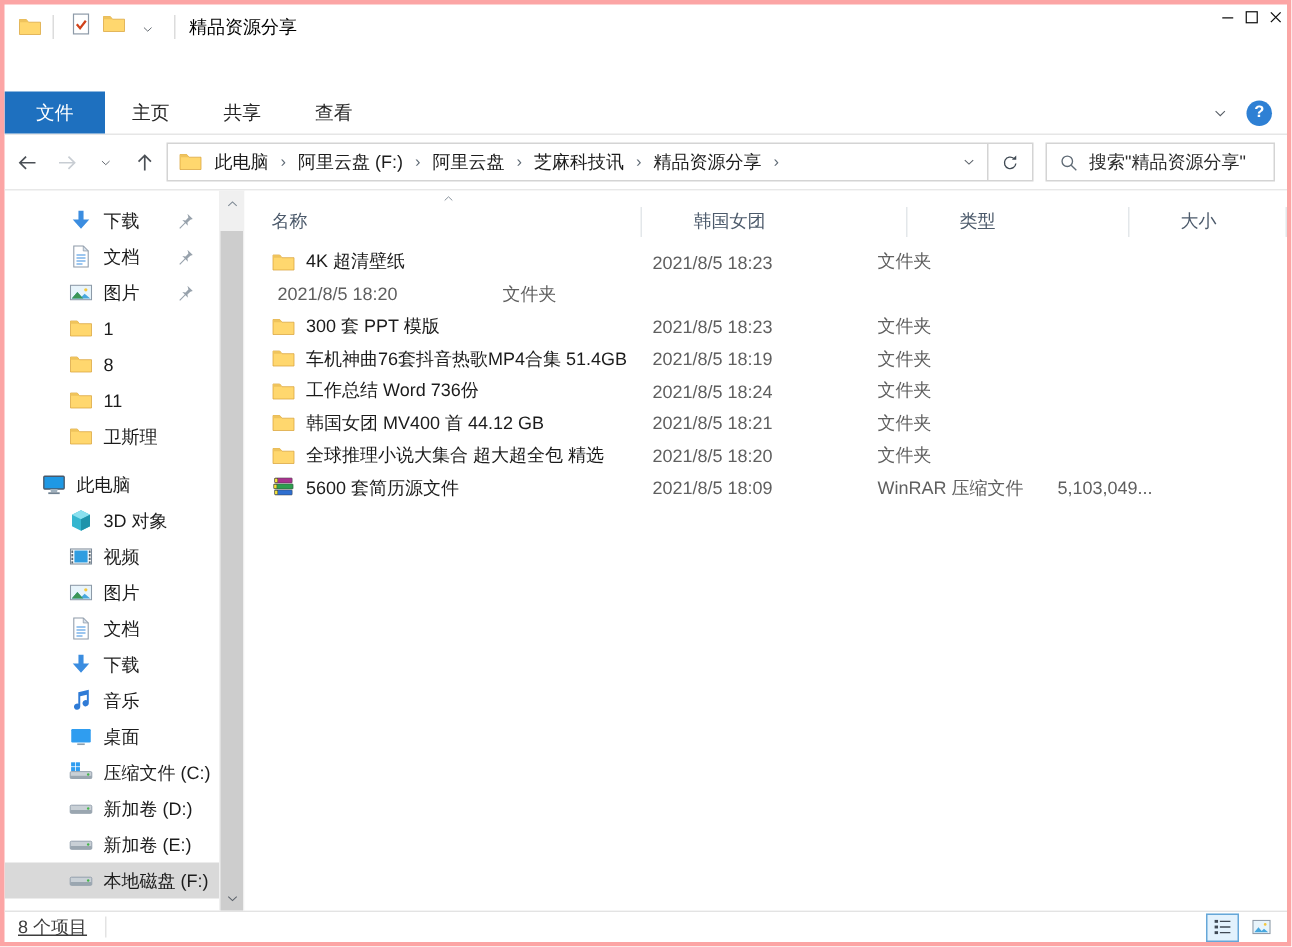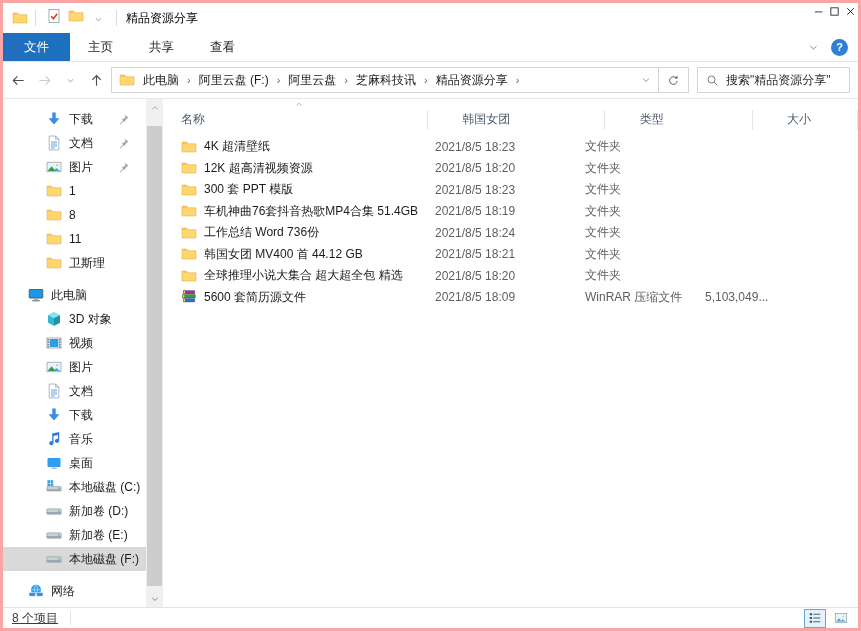--- a/index.html
+++ b/index.html
@@ -15,21 +15,21 @@
   .titlebar .icon { width:16px; height:16px; }
   .qat-sep { width:1px; height:16px; background:#dcdcdc; margin:0 7px; }
   .qat-chevron svg { width:9px; height:9px; }
   .qat-item { margin:0 3px; }
   .win-title { margin-left:2px; font-size:12px; color:#000; white-space:nowrap; }
   .win-controls { margin-left:auto; display:flex; height:30px; }
   .win-btn { width:46px; height:30px; display:flex; align-items:center; justify-content:center; }
   .win-btn svg { width:13px; height:13px; }
 
   
-  .ribbon { height:29px; flex:none; display:flex; align-items:stretch; border-bottom:1px solid #e6e6e6; }
+  .ribbon { height:29px; flex:none; display:flex; align-items:stretch; border-bottom:1px solid #e6e6e6;margin-top:28px; }
   .tab { display:flex; align-items:center; padding:0 18px; font-size:12.5px; color:#262626; }
   .tab.active { background:#1e70bf; color:#fff; padding:0 21px; }
   .ribbon-right { margin-left:auto; display:flex; align-items:center; gap:12px; padding-right:10px; }
   .collapse-chevron svg { width:11px; height:11px; }
   .help-circle { width:17px; height:17px; border-radius:50%; background:#2e80d4; color:#fff; font-size:11px; font-weight:bold; display:flex; align-items:center; justify-content:center; }
 
   
   .addressbar { height:37px; flex:none; display:flex; align-items:center; border-bottom:1px solid #e8e8e8; padding-right:8px; }
   .nav-btns { width:108px; flex:none; display:flex; align-items:center; justify-content:space-evenly; }
   .nav-btn { display:flex; align-items:center; justify-content:center; width:22px; height:24px; }
@@ -412,21 +412,21 @@
                 <rect x="1.4" y="1.2" width="2.7" height="2.7"></rect>
                 <rect x="4.6" y="1.2" width="2.7" height="2.7"></rect>
                 <rect x="1.4" y="4.4" width="2.7" height="2.7"></rect>
                 <rect x="4.6" y="4.4" width="2.7" height="2.7"></rect>
               </g>
               <rect x="0.8" y="7.4" width="14.4" height="4.6" rx="0.8" fill="#c9d0d6" stroke="#8d9aa8" stroke-width="0.6"></rect>
               <rect x="0.8" y="10.2" width="14.4" height="1.8" fill="#9aa6b0"></rect>
               <circle cx="12.8" cy="9.3" r="0.8" fill="#43b649"></circle>
             </svg>
           </span>
-     <span class="side-label">本地磁盘 (C:)</span>
+     <span class="side-label">压缩文件 (C:)</span>
 
    </div>
         <div class="side-item indent2">
      <span class="icon">
             <svg viewBox="0 0 16 16">
               <rect x="0.8" y="5.8" width="14.4" height="5.4" rx="0.8" fill="#c9d0d6" stroke="#8d9aa8" stroke-width="0.6"></rect>
               <rect x="0.8" y="9" width="14.4" height="2.2" rx="0.6" fill="#9aa6b0"></rect>
               <circle cx="12.8" cy="8" r="0.8" fill="#43b649"></circle>
             </svg>
           </span>
@@ -504,29 +504,20 @@
                   <path d="M1 3h4.5L7 4.8H1z" fill="#efc35c"></path>
                 </svg>
               </span>
        <span>4K 超清壁纸</span>
      </span>
      <span class="cell c-date">2021/8/5 18:23</span>
      <span class="cell c-type">文件夹</span>
      <span class="cell c-size"></span>
    </div>
           <div class="frow">
-     <span class="cell c-name">
-       <span class="icon">
-                <svg viewBox="0 0 16 16">
-                  <path d="M1 3h4.5L7 4.8h8V13H1z" fill="#ffd76e" stroke="#d9a43c" stroke-width="0.5"></path>
-                  <path d="M1 3h4.5L7 4.8H1z" fill="#efc35c"></path>
-                </svg>
-              </span>
-       <span>12K 超高清视频资源</span>
-     </span>
      <span class="cell c-date">2021/8/5 18:20</span>
      <span class="cell c-type">文件夹</span>
      <span class="cell c-size"></span>
    </div>
           <div class="frow">
      <span class="cell c-name">
        <span class="icon">
                 <svg viewBox="0 0 16 16">
                   <path d="M1 3h4.5L7 4.8h8V13H1z" fill="#ffd76e" stroke="#d9a43c" stroke-width="0.5"></path>
                   <path d="M1 3h4.5L7 4.8H1z" fill="#efc35c"></path>

